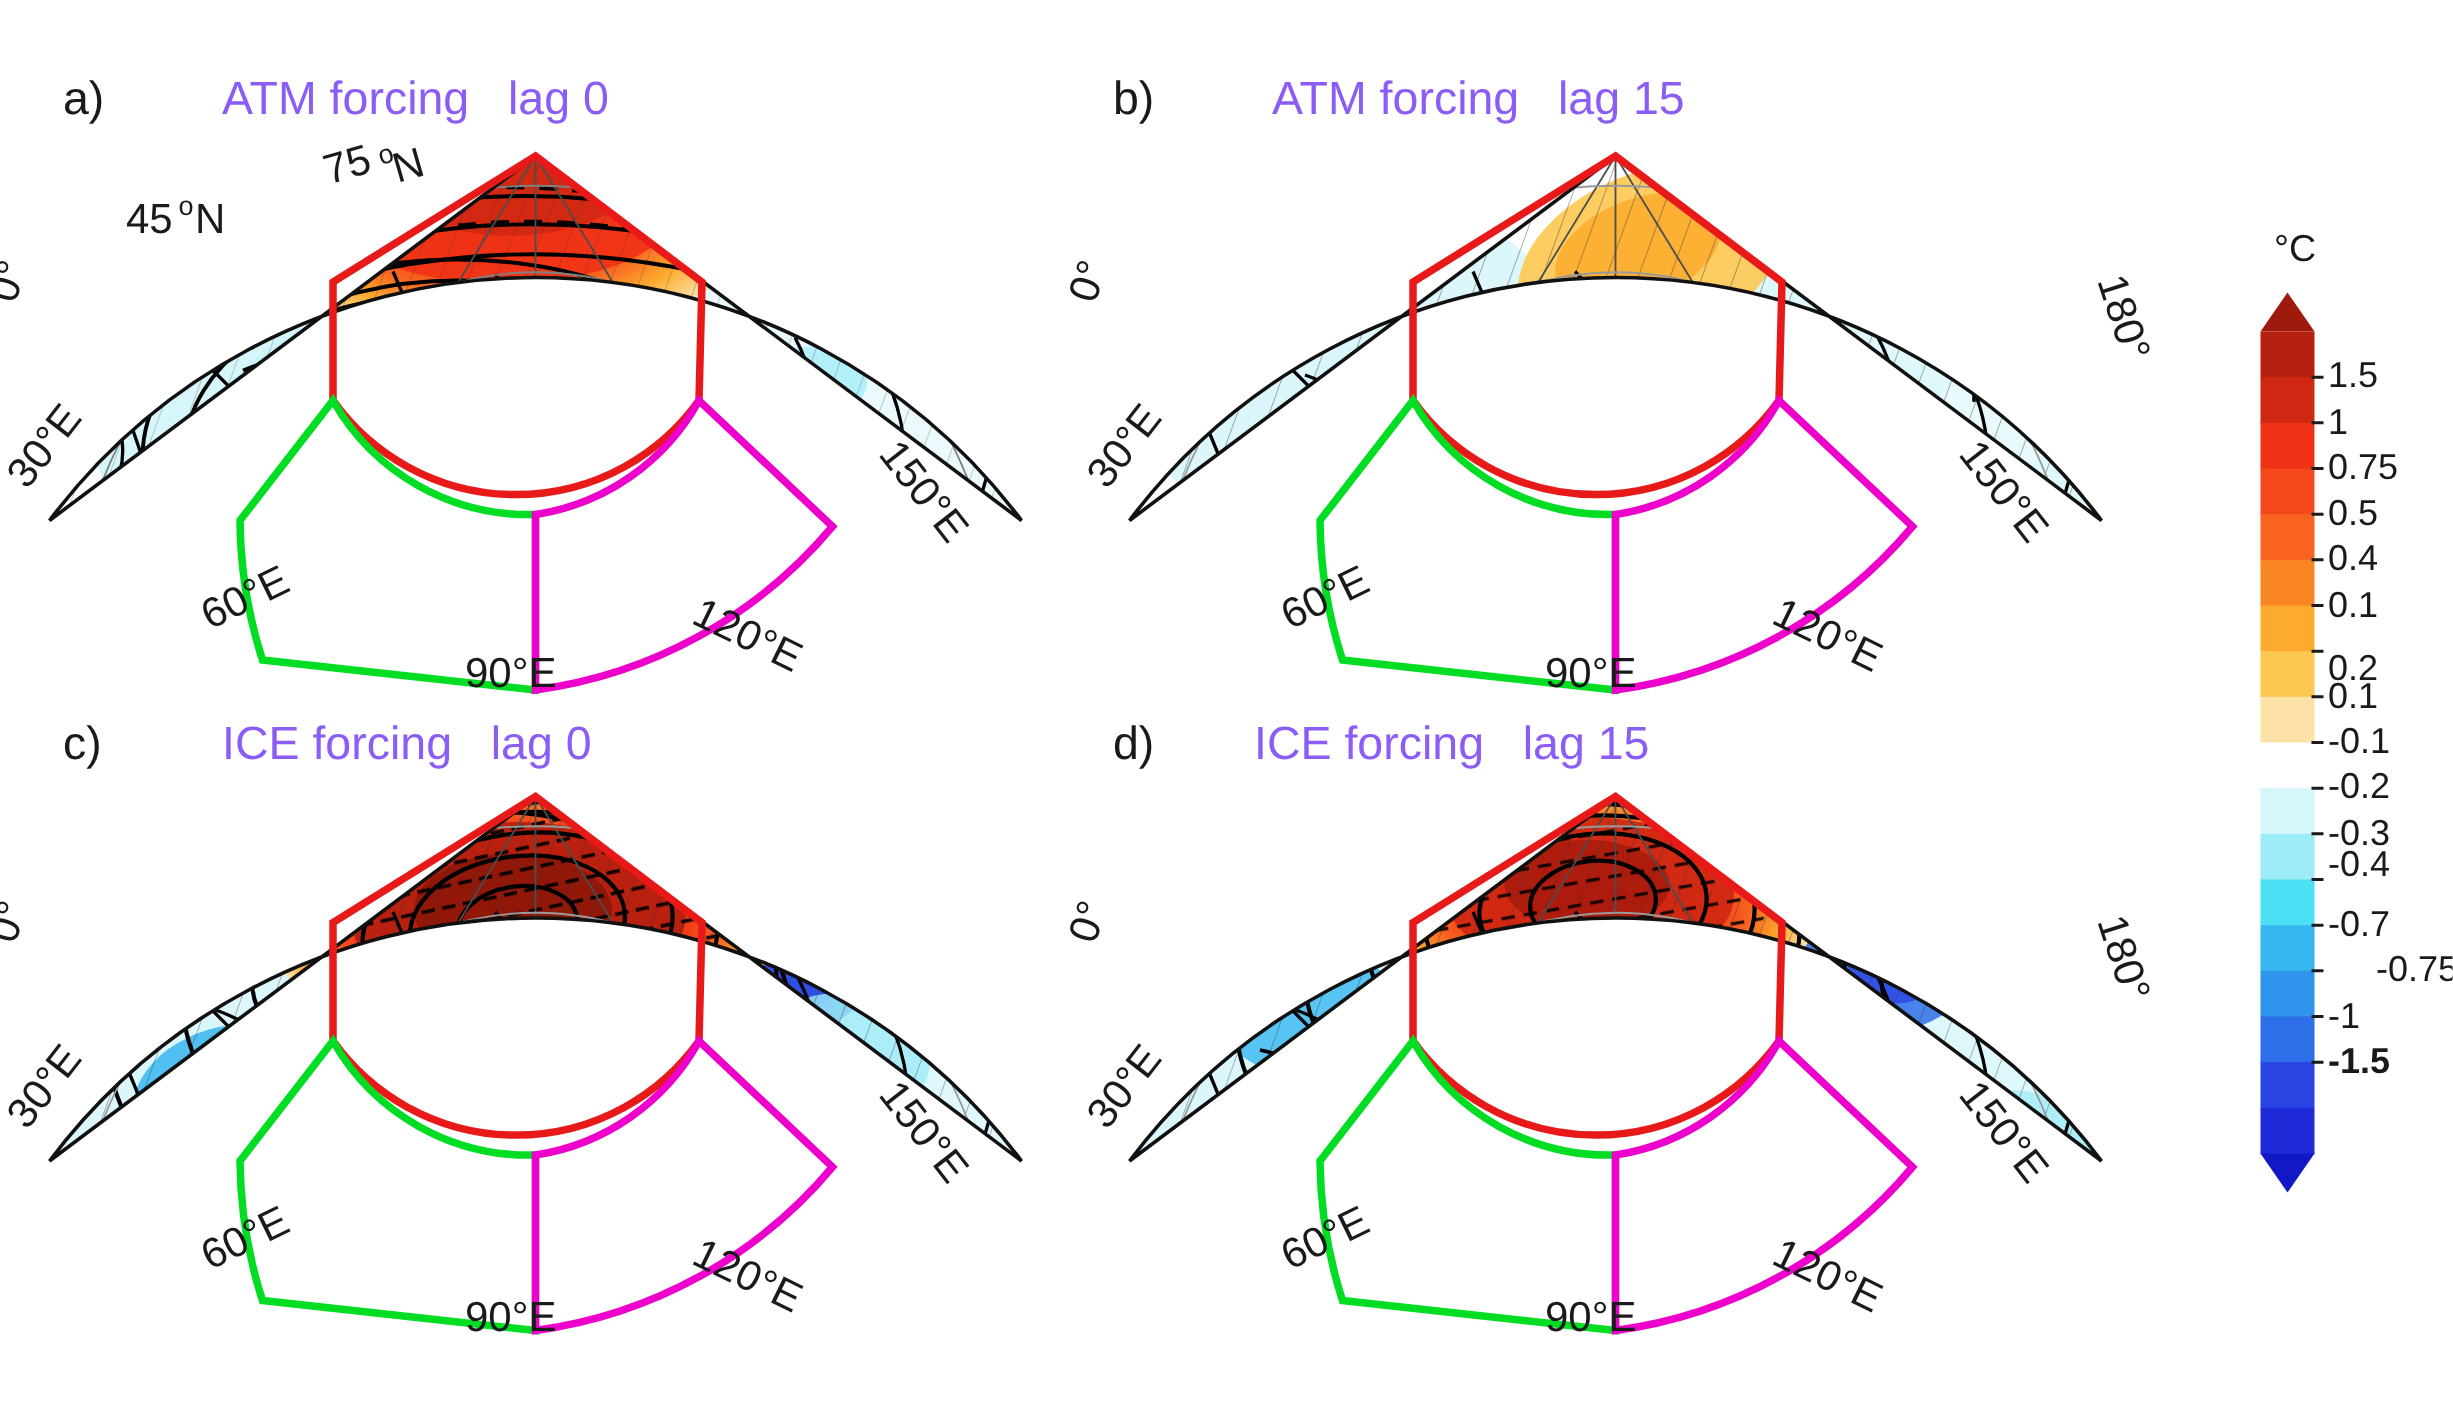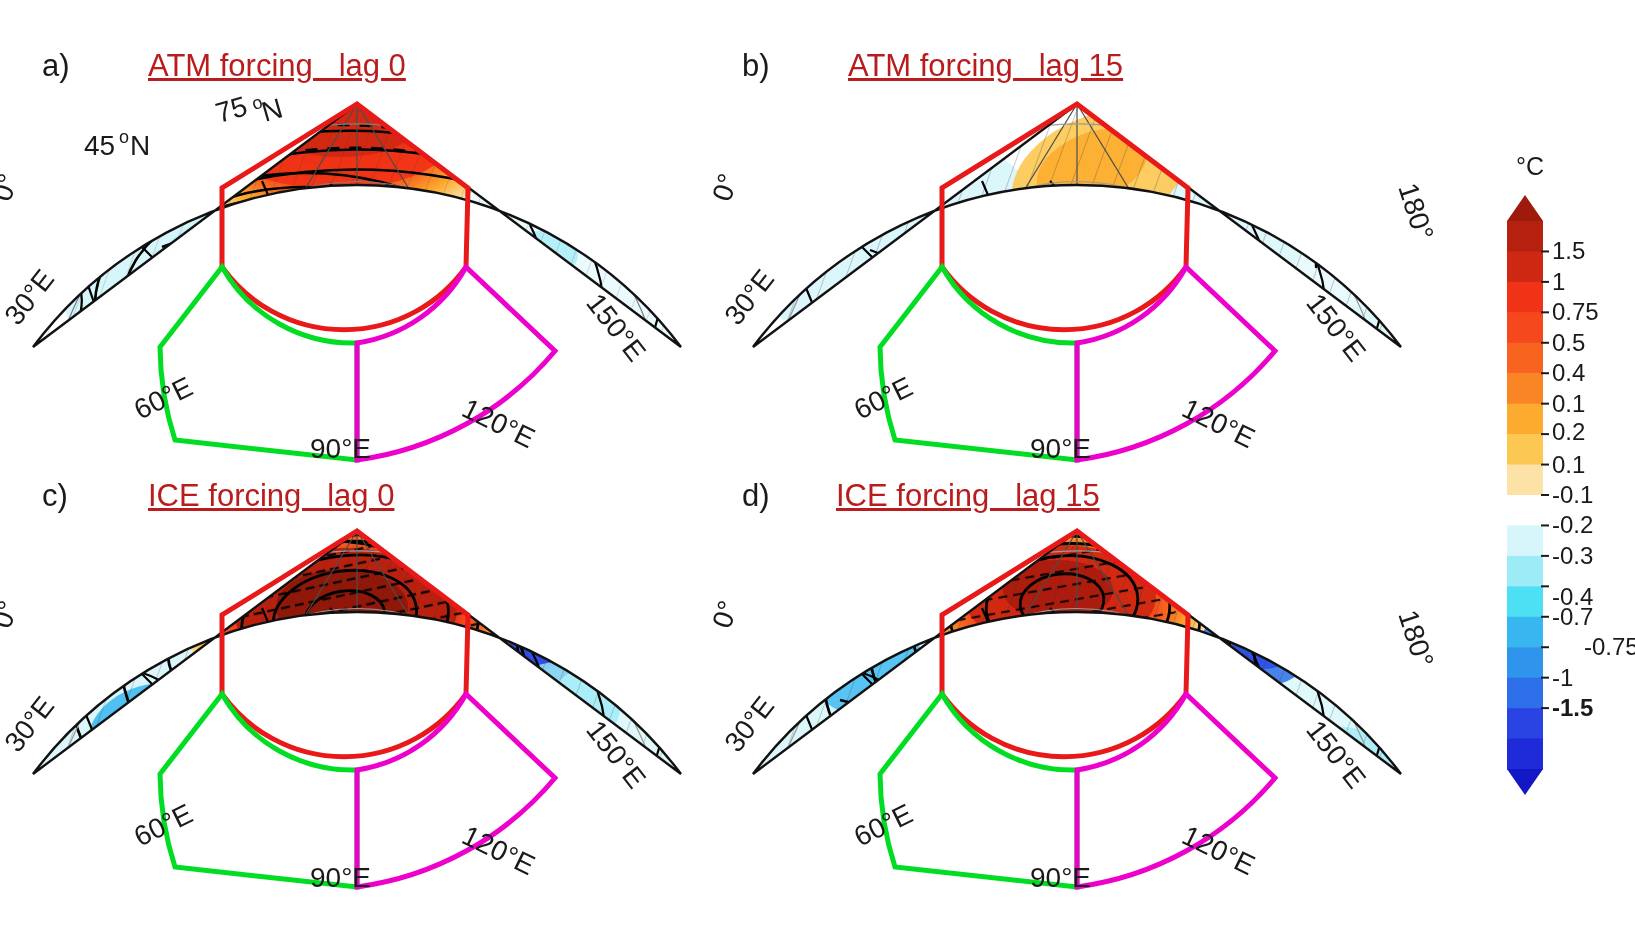--- a/index.html
+++ b/index.html
@@ -8,24 +8,23 @@
     font-family:"Liberation Sans", sans-serif;
     color:#1a1a1a;
   }
   #figure{position:absolute;inset:0;}
 
   .panel{position:absolute;}
   .panel-title{
     position:absolute;
     font-size:31px;
     font-family:"Liberation Sans", sans-serif;
-    color:#b91c1c;
+    color:#8b5cf6;
     white-space:pre;
     letter-spacing:0px;
-    text-decoration:underline;
   }
   .panel-letter{
     position:absolute;
     font-size:31px;
     color:#1a1a1a;
     white-space:pre;
   }
   .map-wrap{position:absolute;}
   svg{display:block;overflow:visible;}
 
@@ -542,25 +541,25 @@
         </g>
     </svg>
   </div>
   <div class="cb-labels">
       <div class="cb-label" style="top: 44.4444px; left: 0px;">1.5</div>
       <div class="cb-label" style="top: 74.8889px; left: 0px;">1</div>
       <div class="cb-label" style="top: 105.333px; left: 0px;">0.75</div>
       <div class="cb-label" style="top: 135.778px; left: 0px;">0.5</div>
       <div class="cb-label" style="top: 166.222px; left: 0px;">0.4</div>
       <div class="cb-label" style="top: 196.667px; left: 0px;">0.1</div>
-      <div class="cb-label" style="top: 225px; left: 0px;">0.2</div>
+      <div class="cb-label" style="top: 239px; left: 0px;">0.2</div>
       <div class="cb-label" style="top: 257.556px; left: 0px;">0.1</div>
       <div class="cb-label" style="top: 288px; left: 0px;">-0.1</div>
       <div class="cb-label" style="top: 318.444px; left: 0px;">-0.2</div>
       <div class="cb-label" style="top: 348.889px; left: 0px;">-0.3</div>
-      <div class="cb-label" style="top: 390px; left: 0px;">-0.4</div>
+      <div class="cb-label" style="top: 370px; left: 0px;">-0.4</div>
       <div class="cb-label" style="top: 409.778px; left: 0px;">-0.7</div>
       <div class="cb-label" style="top: 440.222px; left: 0px; margin-left: 32px;">-0.75</div>
       <div class="cb-label" style="top: 470.667px; left: 0px;">-1</div>
       <div class="cb-label" style="top: 501.111px; left: 0px; font-weight: bold;">-1.5</div>
     </div>
 
 </div>
 
 </body></html>

